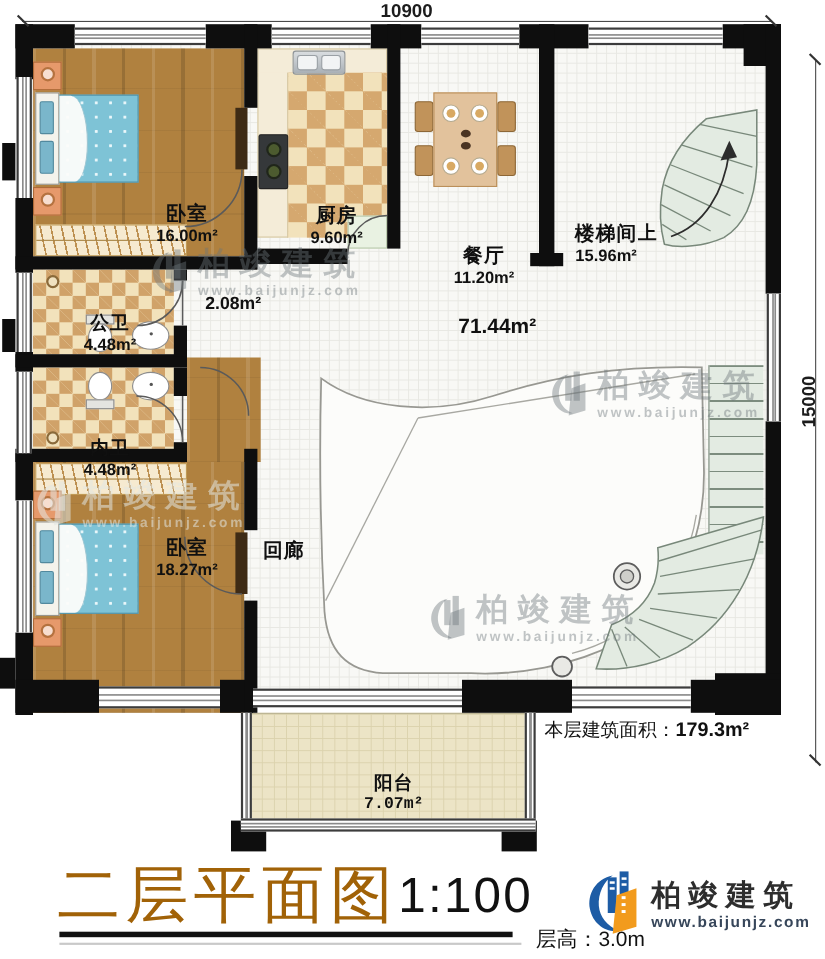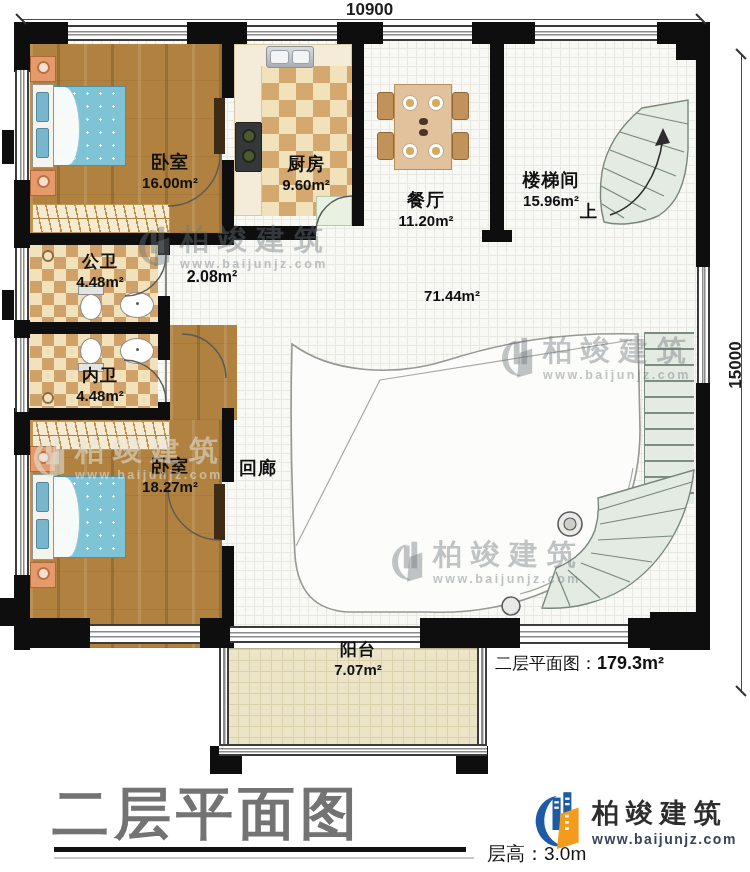--- a/index.html
+++ b/index.html
@@ -67,21 +67,21 @@
   .basin { position:absolute; background:#fff; border:1.5px solid #8c8c8c; border-radius:50%; }
   .basin i { display:block; width:3px; height:3px; margin:9px auto; background:#555; border-radius:50%; }
   .shower { position:absolute; width:12px; height:12px; border:2px solid #8a6a3a; border-radius:50%; background:#f0e2c0; z-index:21; }
 
   
   .stair-run { position:absolute; background:#e3ebe2; border-left:1.5px solid #7c8c7e;
     background-image:repeating-linear-gradient(180deg, #7c8c7e 0 1.5px, transparent 1.5px 16px); z-index:12; }
 
   
   .lbl { position:absolute; transform:translateX(-50%); text-align:center; color:#101010; z-index:40; white-space:nowrap; }
-  .lbl .nm { display:block; font-size:18px; font-weight:bold; letter-spacing:1px; }
+  .lbl .nm { display:block; font-size:18px; font-weight:bold; letter-spacing:1px;margin-top:32px; }
   .lbl .ar { display:block; font-size:15px; font-weight:bold; }
   .lbl-big .nm { font-size:25px; letter-spacing:2px; }
   .lbl-area-only { font-size:16px; font-weight:bold; }
   .up-lbl { position:absolute; font-size:17px; font-weight:bold; color:#111; z-index:40; }
 
   
   .wm { position:absolute; display:flex; align-items:center; gap:7px; z-index:45; pointer-events:none; }
   .wm .wm-ic { flex:0 0 auto; }
   .wm .wm-name { font-size:29px; font-weight:bold; letter-spacing:9px; line-height:1; }
   .wm .wm-url { font-size:12.5px; font-weight:bold; letter-spacing:2.5px; line-height:1.4; }
@@ -90,21 +90,21 @@
   .wm-light { color:rgba(225,230,226,.55); }
   .wm-light svg path, .wm-light svg rect { fill:rgba(225,230,226,.55); }
 
   
   .dim-line-h { position:absolute; border-top:1.5px solid #4a4a4a; z-index:50; }
   .dim-line-v { position:absolute; border-left:1.5px solid #4a4a4a; z-index:50; }
   .tick { position:absolute; width:14px; height:0; border-top:2px solid #333; transform:rotate(45deg); z-index:51; }
   .dim-txt { position:absolute; font-size:17px; font-weight:bold; color:#1c1c1c; z-index:51; }
 
   
-  .title-big { position:absolute; left:52px; top:776px; font-size:57px; font-weight:bold; color:#737373; letter-spacing:5px; z-index:60; }
+  .title-big { position:absolute; left:52px; top:776px; font-size:57px; font-weight:normal; color:#a16207; letter-spacing:5px; z-index:60; }
   .title-scale { position:absolute; left:362px; top:788px; font-size:45px; color:#111; letter-spacing:2px; z-index:60; }
   .rule-thick { position:absolute; left:54px; top:847px; width:412px; height:5px; background:#111; z-index:60; }
   .rule-thin { position:absolute; left:54px; top:857px; width:420px; height:2px; background:#c9c9c9; z-index:60; }
   .fh { position:absolute; left:487px; top:841px; font-size:19px; color:#111; z-index:60; }
   .fa { position:absolute; left:495px; top:652px; font-size:17px; color:#111; z-index:60; }
   .fa b { font-size:18px; }
 
   .logo { position:absolute; left:530px; top:790px; display:flex; align-items:center; gap:8px; z-index:61; }
   .logo-txt .ln { font-size:27px; font-weight:bold; color:#2d2d2d; letter-spacing:7px; line-height:1.15; }
   .logo-txt .lu { font-size:14px; font-weight:bold; color:#37465a; letter-spacing:1.5px; }
@@ -321,21 +321,21 @@
   <div class="wall" style="left:456px;top:746px;width:32px;height:28px;"></div>
 
   <div class="lbl" style="left:170px;top:150px;">
     <span class="nm">卧室</span>
       <span class="ar">16.00m²</span>
   </div>
   <div class="lbl" style="left:306px;top:152px;">
     <span class="nm">厨房</span>
       <span class="ar">9.60m²</span>
   </div>
-  <div class="lbl" style="left:426px;top:188px;text-align:center;">
+  <div class="lbl" style="left:440px;top:188px;text-align:center;">
     <span class="nm">餐厅</span>
       <span class="ar">11.20m²</span>
   </div>
   <div class="lbl" style="left:551px;top:168px;">
     <span class="nm">楼梯间</span>
       <span class="ar">15.96m²</span>
   </div>
   <div class="up-lbl" style="left:580px;top:200px;">上</div>
   <div class="lbl" style="left:100px;top:250px;">
     <span class="nm" style="font-size:17px;">公卫</span>
@@ -346,22 +346,22 @@
     <span class="nm" style="font-size:17px;">内卫</span>
       <span class="ar">4.48m²</span>
   </div>
   <div class="lbl" style="left:170px;top:454px;">
     <span class="nm">卧室</span>
       <span class="ar">18.27m²</span>
   </div>
   <div class="lbl" style="left:258px;top:456px;">
     <span class="nm">回廊</span>
   </div>
-  <div class="lbl lbl-area-only" style="left:452px;top:287px;font-size:15px;">71.44m²</div>
-  <div class="lbl" style="left:358px;top:638px;">
+  <div class="lbl lbl-area-only" style="left:452px;top:287px;font-size:19px;">71.44m²</div>
+  <div class="lbl" style="left:358px;top:668px;font-family:Liberation Mono, monospace;">
     <span class="nm" style="font-size:17px;">阳台</span>
       <span class="ar">7.07m²</span>
   </div>
 
   <div class="wm wm-gray" style="left:135px;top:225px;">
     <span class="wm-ic">
       <svg width="38" height="44" viewBox="0 0 60 68">
           <path d="M30 6 C13 9 4 25 7 40 C10 55 23 64 36 62 C24 57 17 48 16 37 C15 24 21 12 30 6 Z"></path>
           <rect x="25" y="8" width="9" height="36"></rect>
           <rect x="37" y="2" width="9" height="42"></rect>
@@ -407,27 +407,28 @@
   <div class="dim-txt" style="left:346px;top:0px;">10900</div>
   <div class="dim-line-h" style="left:20px;top:19px;width:682px;"></div>
   <span class="tick" style="left:14px;top:18px;"></span>
   <span class="tick" style="left:694px;top:18px;"></span>
   <div class="dim-txt" style="left:712px;top:355px;transform:rotate(-90deg);transform-origin:center;">15000</div>
   <div class="dim-line-v" style="left:741px;top:55px;height:638px;"></div>
   <span class="tick" style="left:734px;top:53px;"></span>
   <span class="tick" style="left:734px;top:690px;"></span>
 
   <div class="fa">
-    <span>二层平面图：</span><b>179.3m²</b>
+    <span>本层建筑面积：</span><b>179.3m²</b>
   </div>
   <div class="fh">
     <span>层高：</span><span>3.0m</span>
   </div>
 
   <div class="title-big">二层平面图</div>
+  <div class="title-scale">1:100</div>
   <div class="rule-thick"></div>
   <div class="rule-thin"></div>
 
   <div class="logo">
     <span>
       <svg width="54" height="62" viewBox="0 0 60 68">
         <path d="M30 6 C13 9 4 25 7 40 C10 55 23 64 36 62 C24 57 17 48 16 37 C15 24 21 12 30 6 Z" fill="#1d5ca5"></path>
         <rect x="25" y="8" width="9" height="36" fill="#1d5ca5"></rect>
         <rect x="37" y="2" width="9" height="42" fill="#1d5ca5"></rect>
         <path d="M34 26 L54 19 L54 58 L30 65 Z" fill="#f29b1d"></path>

